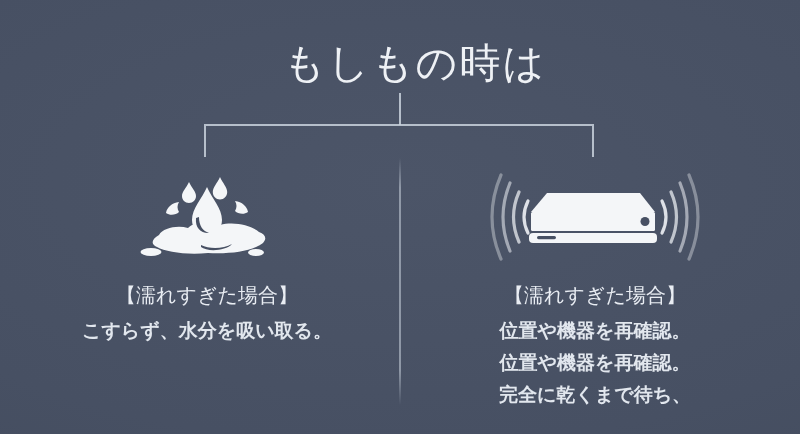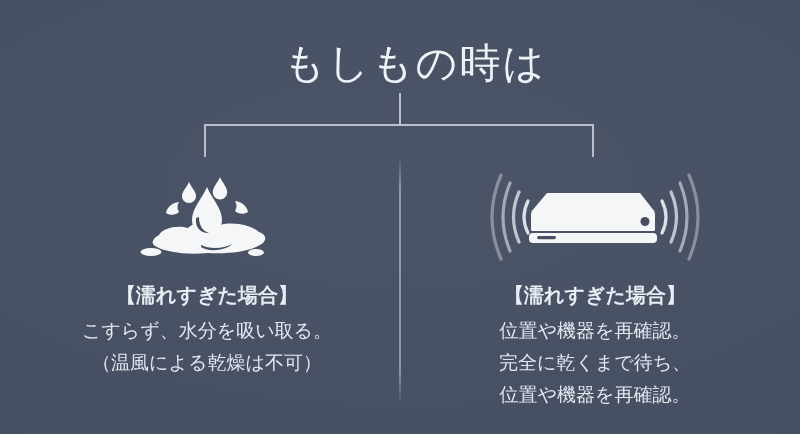--- a/index.html
+++ b/index.html
@@ -45,28 +45,28 @@
   .col {
     position: absolute;
     width: 334px;
     text-align: center;
   }
   .col-left  { left: 40px;  top: 283px; }
   .col-right { left: 428px; top: 283px; }
   .heading {
     font-size: 20px;
     line-height: 24px;
-    font-weight: 700;
+    font-weight: 400;
     color: #e9edf3;
     margin: 0 0 8px 0;
   }
   .body-line {
     font-size: 19px;
     line-height: 32px;
-    font-weight: 400;
+    font-weight: 700;
     color: #e2e7ee;
   }
   .ic-fill { fill: #f4f6f8; }
   .ic-dark { fill: #475063; }
   .wave { fill: none; stroke: #eef1f5; stroke-width: 3.2; stroke-linecap: round; }
 </style>
 </head>
 <body>
 
 <div class="stage">
@@ -119,23 +119,22 @@
     <polygon class="ic-fill" points="65,23 158,23 173,42 49,42"></polygon>
     <rect class="ic-fill" x="49" y="42" width="124" height="19" rx="1.5"></rect>
     <circle class="ic-dark" cx="163" cy="51.5" r="4.5"></circle>
     <rect class="ic-fill" x="47" y="63" width="128" height="10" rx="4"></rect>
     <rect class="ic-dark" x="55" y="66" width="19" height="3.2" rx="1.6"></rect>
   </svg>
 
   <div class="col col-left">
     <div class="heading">【濡れすぎた場合】</div>
     <div class="body-line">こすらず、水分を吸い取る。</div>
-    <div class="body-line">（温風による乾燥は不可）</div>
   </div>
 
   <div class="col col-right">
     <div class="heading">【濡れすぎた場合】</div>
     <div class="body-line">位置や機器を再確認。</div>
+    <div class="body-line">位置や機器を再確認。</div>
     <div class="body-line">完全に乾くまで待ち、</div>
-    <div class="body-line">位置や機器を再確認。</div>
   </div>
 
 </div>
 
 </body></html>

